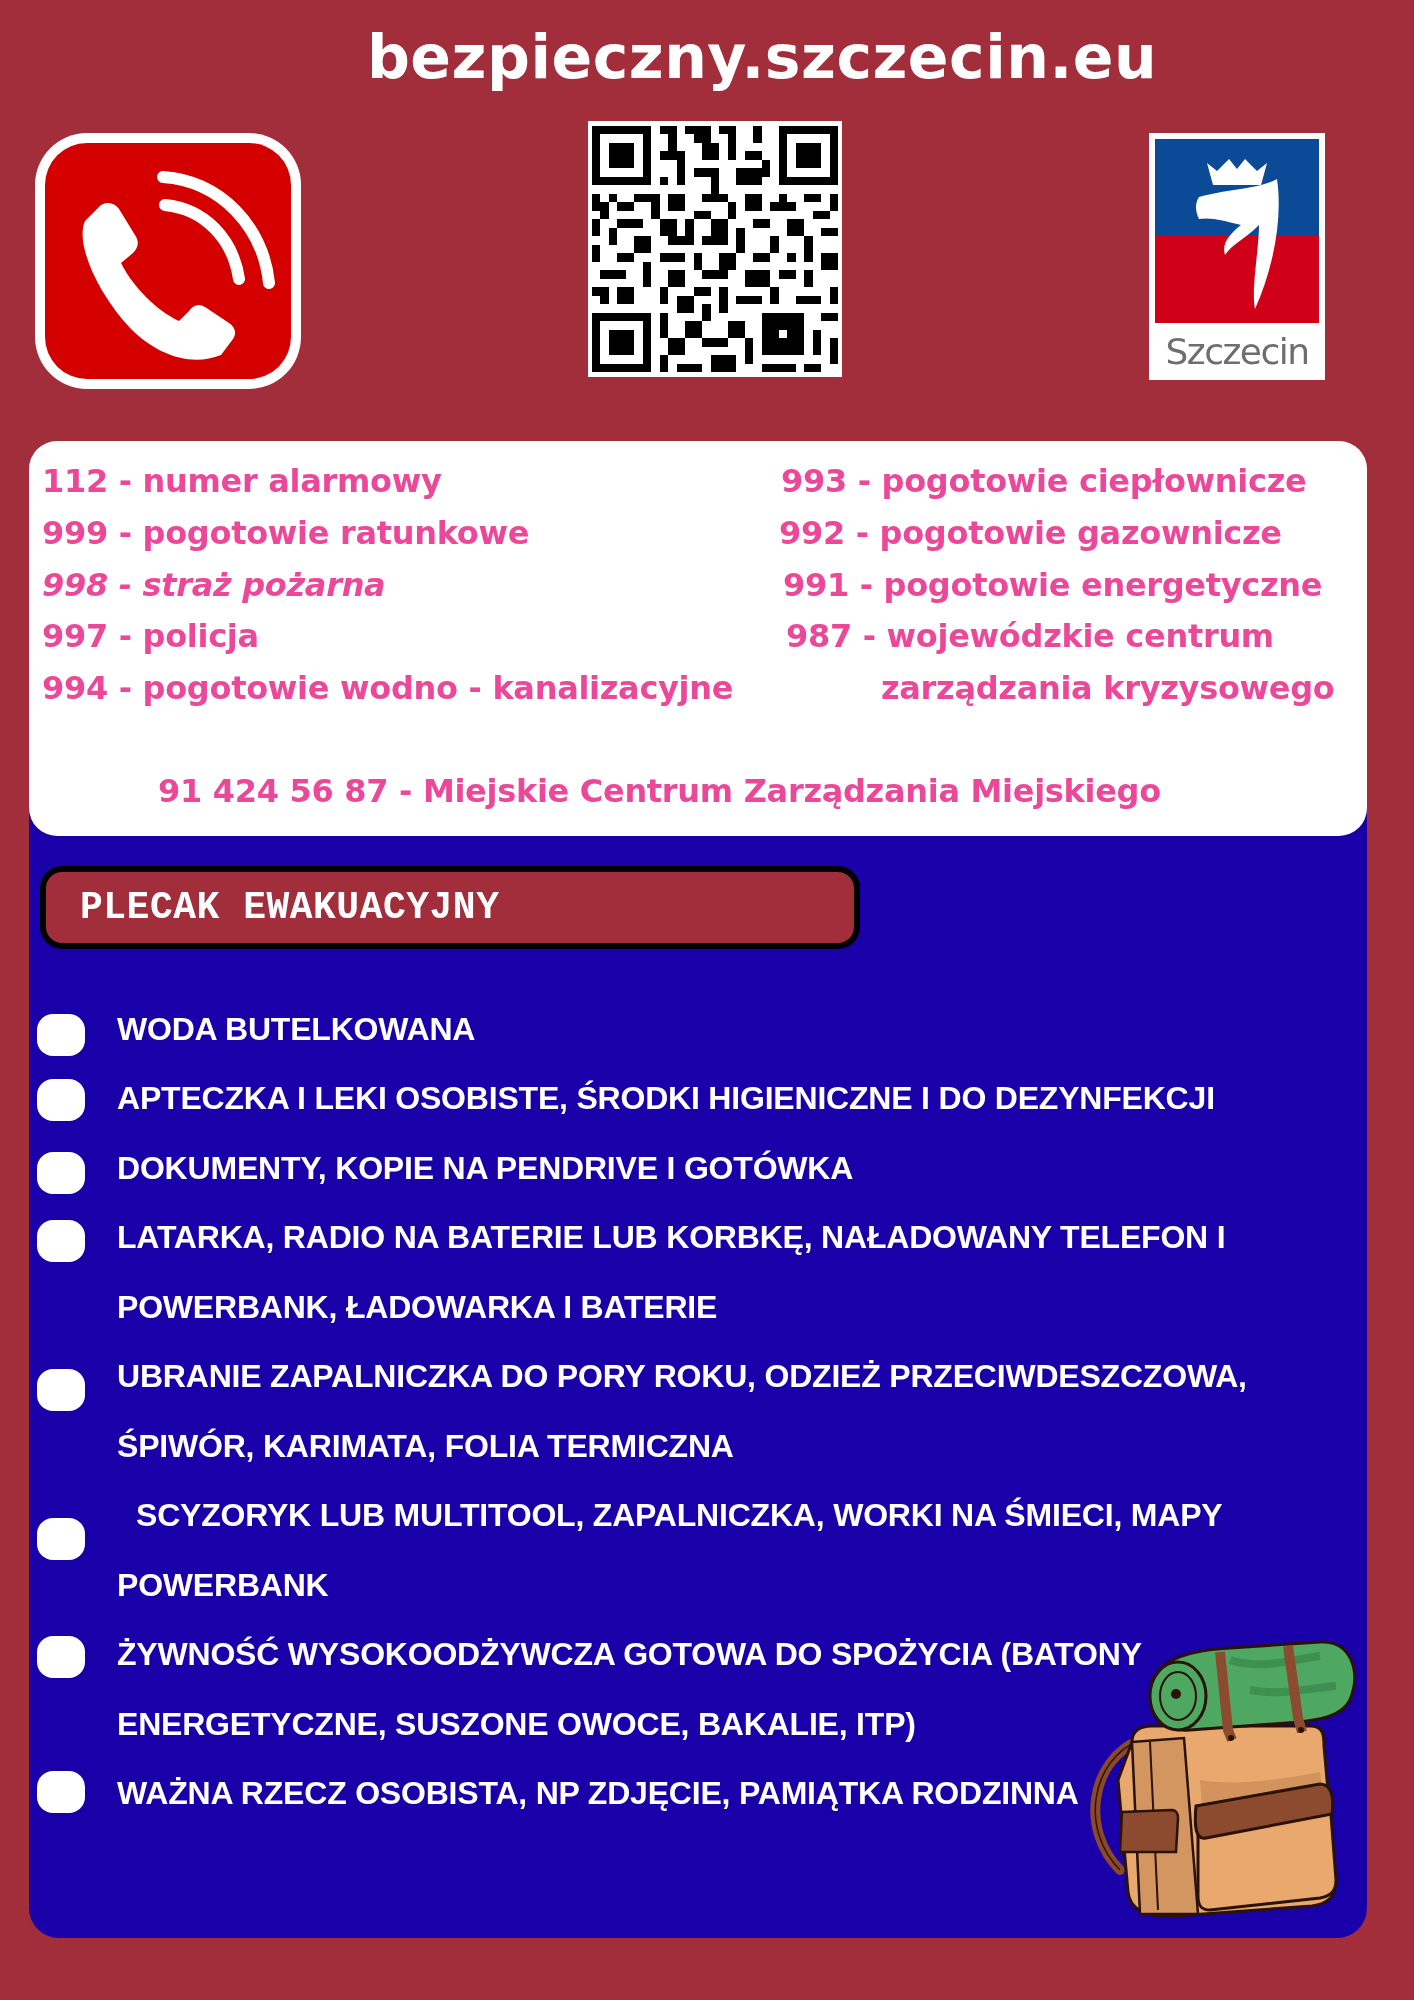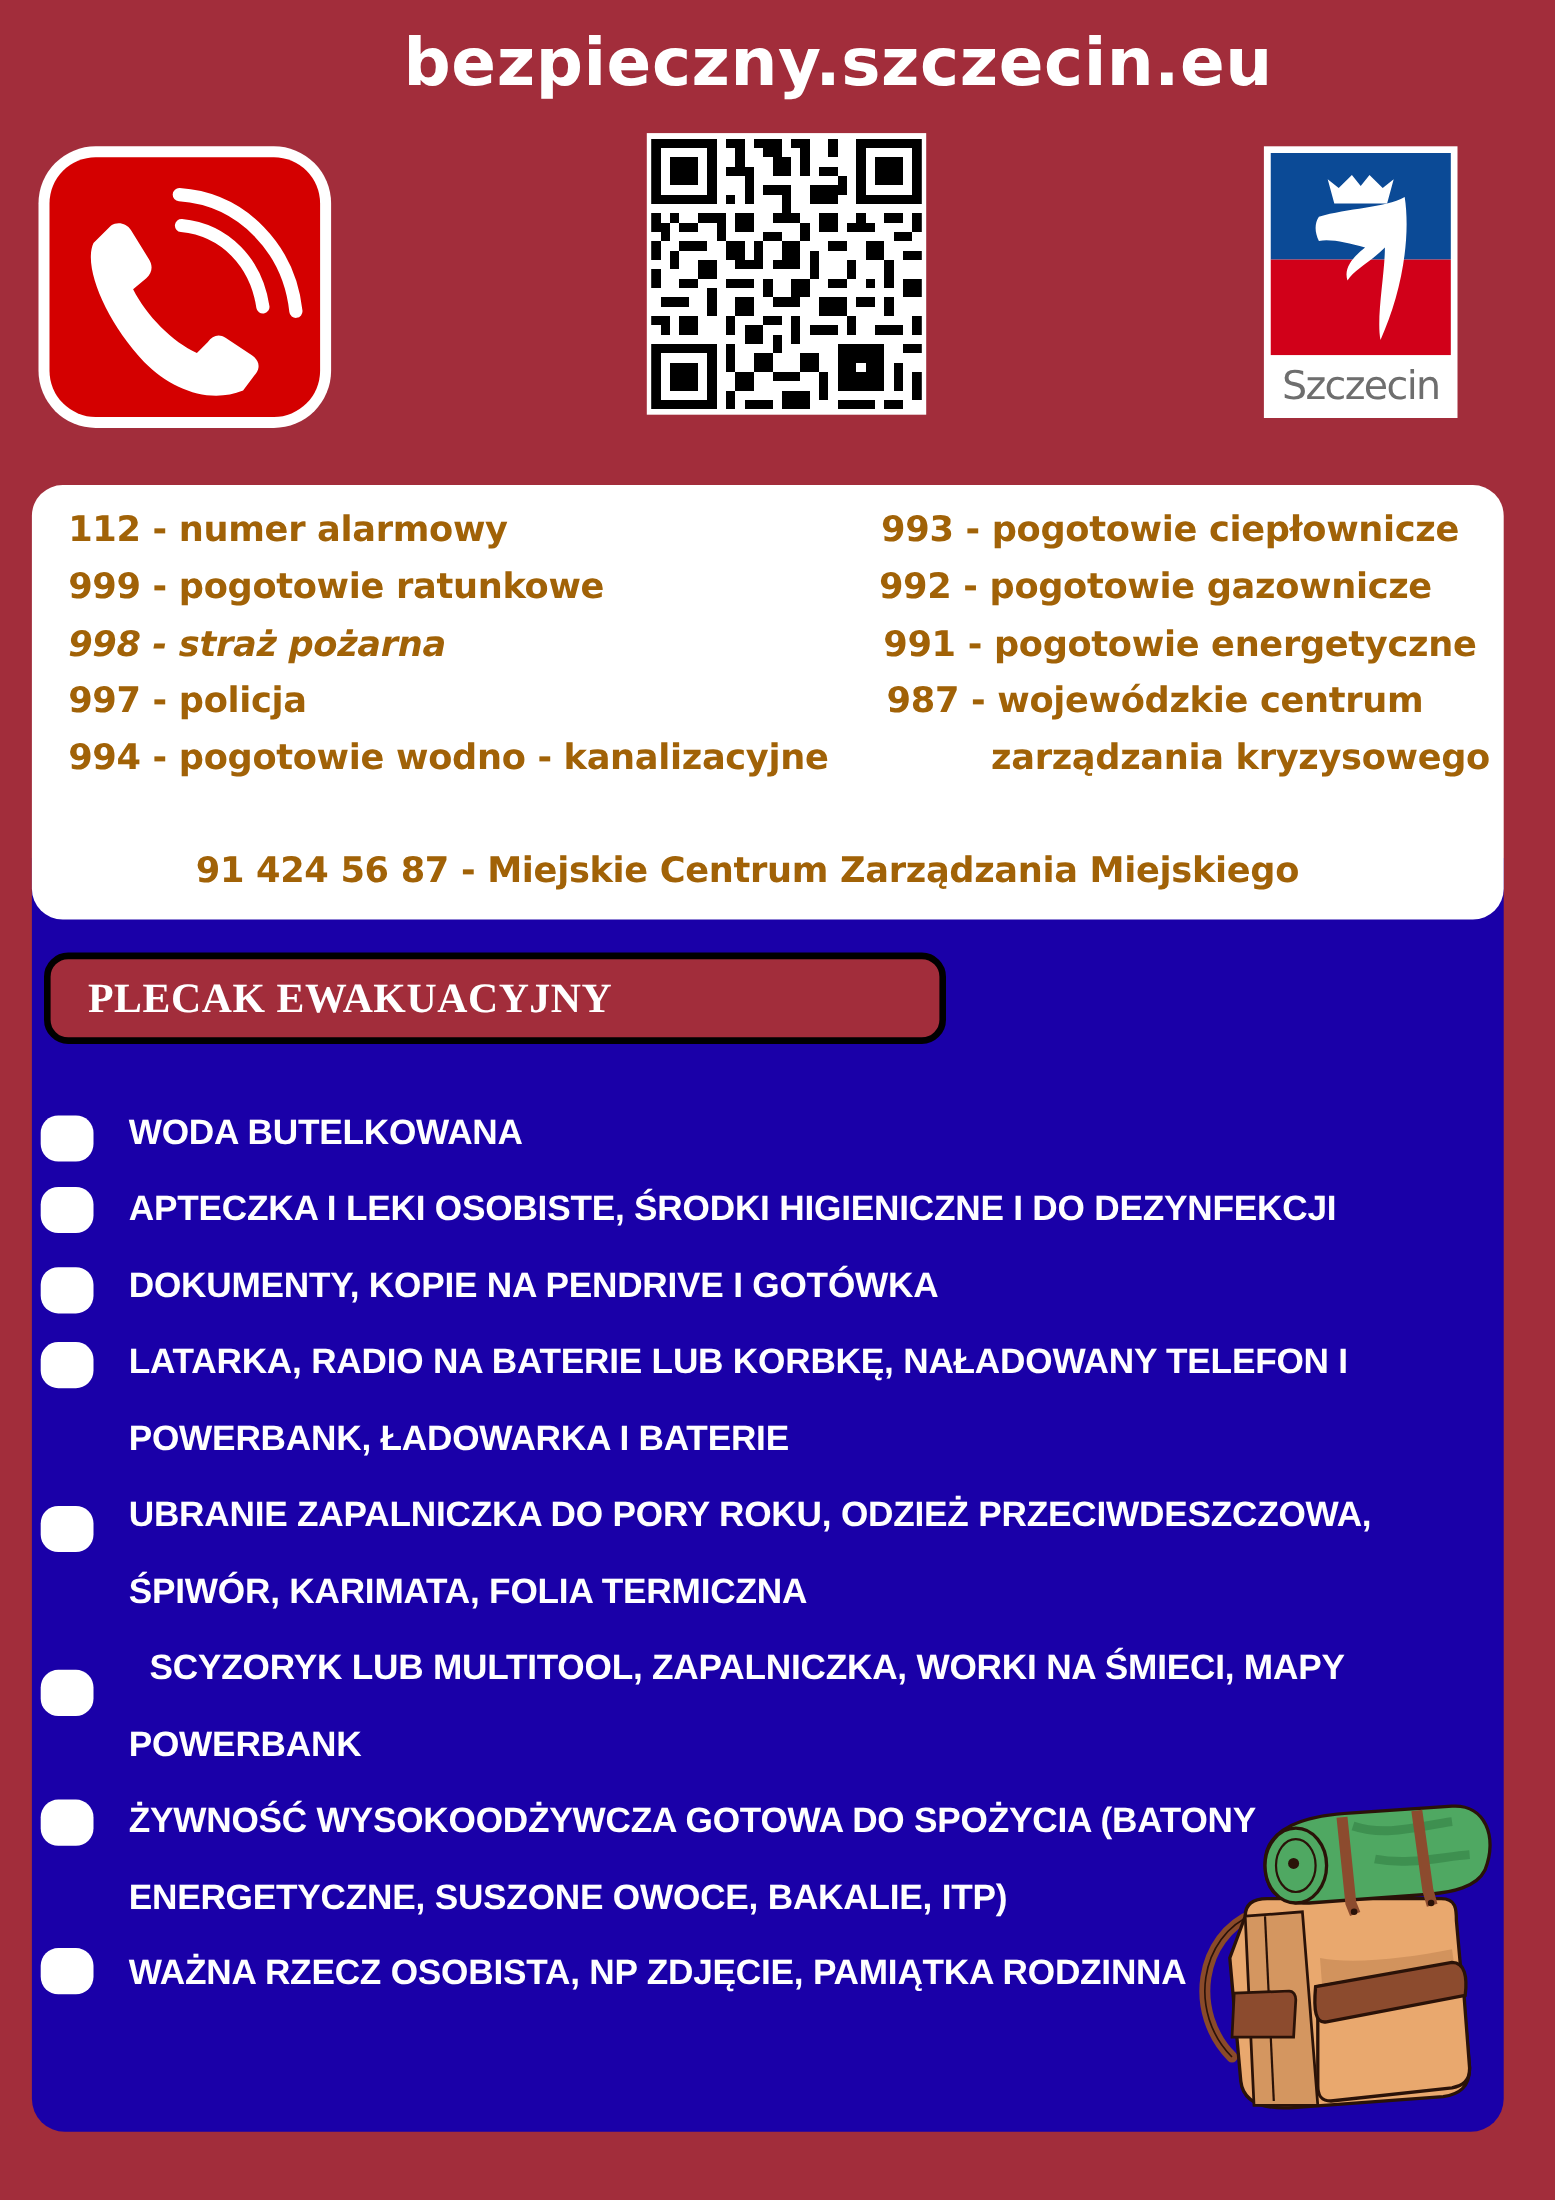--- a/index.html
+++ b/index.html
@@ -20,25 +20,25 @@
   .logo { position:absolute; left:1149px; top:133px; width:176px; height:247px; background:#fff; padding:6px 6px 0 6px; }
   .logo .flag { width:100%; height:184px; position:relative; overflow:hidden; }
   .logo .flag .blue { position:absolute; left:0; top:0; width:100%; height:97px; background:#0B4A96; }
   .logo .flag .red { position:absolute; left:0; top:97px; width:100%; height:87px; background:#D10019; }
   .logo .flag svg { position:absolute; left:0; top:0; }
   .logo .name { text-align:center; color:#6E6E6E; font-size:36px; font-family:"DejaVu Sans", sans-serif; margin-top:8px; letter-spacing:-1.5px; }
 
   .blue-panel { position:absolute; left:29px; top:780px; width:1338px; height:1158px; background:#1A00A8; border-radius:0 0 30px 30px; }
 
   .white-panel { position:absolute; left:29px; top:441px; width:1338px; height:395px; background:#fff; border-radius:28px 28px 28px 28px; }
-  .num-line { position:absolute; color:#a16207; font-family:"DejaVu Sans", sans-serif; font-weight:bold; font-size:32px; white-space:nowrap; letter-spacing:-0.3px;margin-left:20px; }
+  .num-line { position:absolute; color:#ec4899; font-family:"DejaVu Sans", sans-serif; font-weight:bold; font-size:32px; white-space:nowrap; letter-spacing:-0.3px; }
 
   .section-header { position:absolute; left:40px; top:866px; width:820px; height:83px; background:#A22D3B;
     border:6px solid #000; border-radius:22px; }
-  .section-header span { position:absolute; left:34px; top:14px; color:#fff; font-family:Liberation Serif, serif; font-weight:bold; font-size:38px; letter-spacing:0.5px; }
+  .section-header span { position:absolute; left:34px; top:14px; color:#fff; font-family:Liberation Mono, monospace; font-weight:bold; font-size:38px; letter-spacing:0.5px; }
 
   .item-line { position:absolute; left:117px; color:#fff; font-family:"Liberation Sans", sans-serif; font-weight:bold; font-size:32px; white-space:nowrap; letter-spacing:-0.2px; }
   .checkbox { position:absolute; left:37px; width:48px; height:42px; background:#fff; border-radius:16px; cursor:pointer; }
 
   .backpack { position:absolute; left:1080px; top:1630px; }
 </style>
 </head>
 <body>
 
 <div class="site-title">bezpieczny.szczecin.eu</div>

